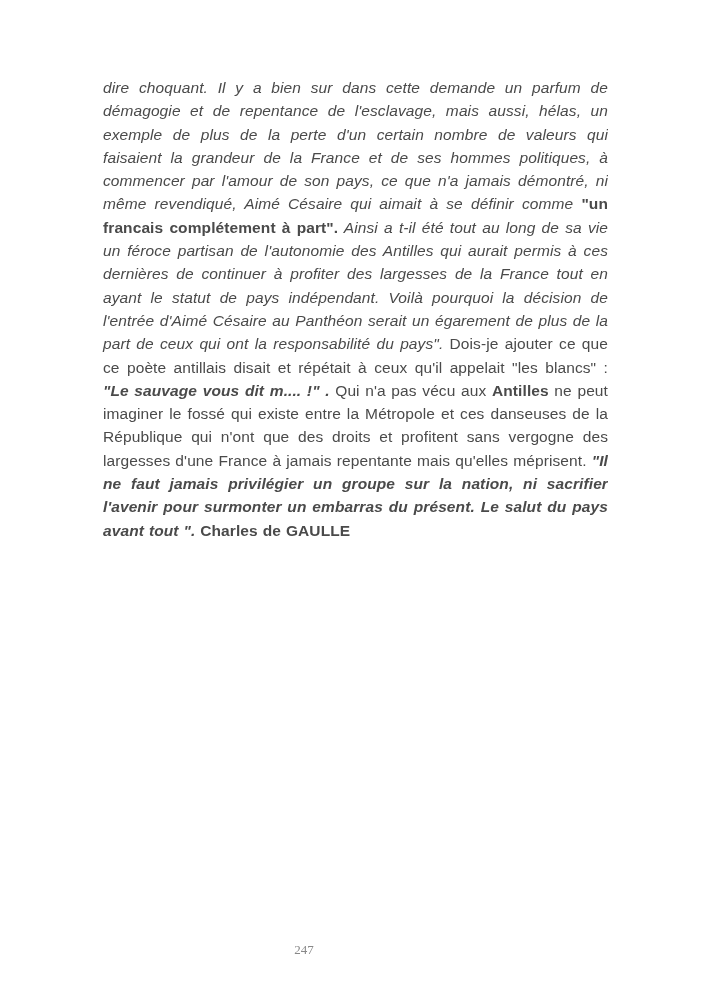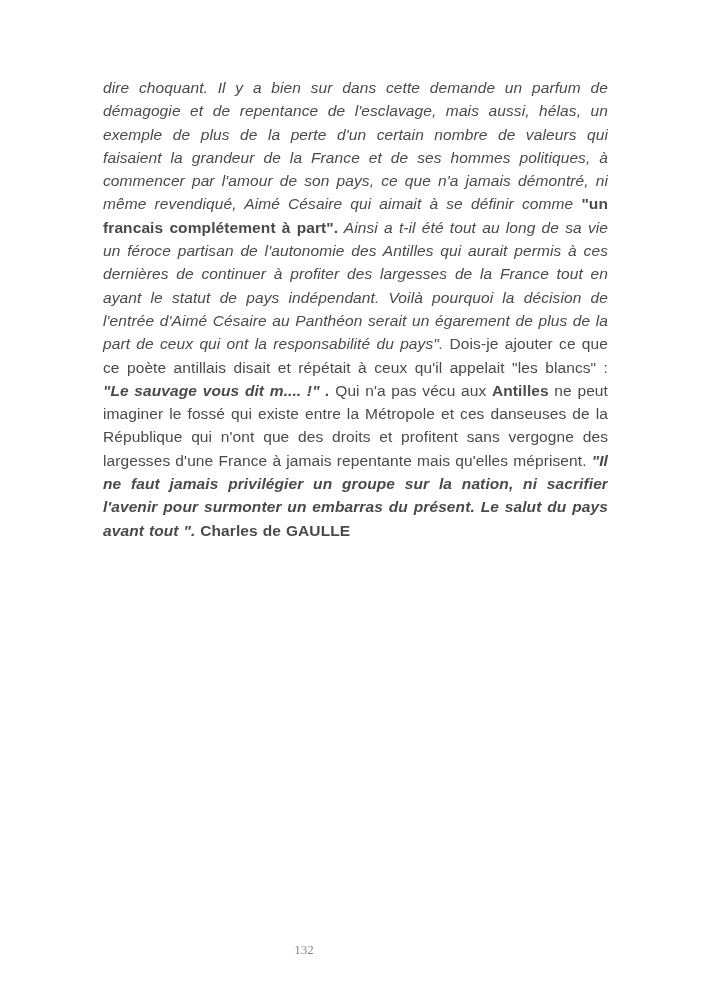--- a/index.html
+++ b/index.html
@@ -41,14 +41,14 @@
     font-family: "Liberation Serif", serif;
     font-size: 13px;
     color: #888888;
   }
 </style>
 </head>
 <body>
 
 <div class="page">
   <p class="body-text"><span class="run italic">dire choquant. Il y a bien sur dans cette demande un parfum de démagogie et de repentance de l'esclavage, mais aussi, hélas, un exemple de plus de la perte d'un certain nombre de valeurs qui faisaient la grandeur de la France et de ses hommes politiques, à commencer par l'amour de son pays, ce que n'a jamais démontré, ni même revendiqué, Aimé Césaire qui aimait à se définir comme </span><span class="run bold">"un francais complétement à part".</span><span class="run italic"> Ainsi a t-il été tout au long de sa vie un féroce partisan de l'autonomie des Antilles qui aurait permis à ces dernières de continuer à profiter des largesses de la France tout en ayant le statut de pays indépendant. Voilà pourquoi la décision de l'entrée d'Aimé Césaire au Panthéon serait un égarement de plus de la part de ceux qui ont la responsabilité du pays".</span><span class="run regular"> Dois-je ajouter ce que ce poète antillais disait et répétait à ceux qu'il appelait "les blancs" : </span><span class="run bold-italic">"Le sauvage vous dit m.... !" .</span><span class="run regular"> Qui n'a pas vécu aux </span><span class="run bold">Antilles</span><span class="run regular"> ne peut imaginer le fossé qui existe entre la Métropole et ces danseuses de la République qui n'ont que des droits et profitent sans vergogne des largesses d'une France à jamais repentante mais qu'elles méprisent. </span><span class="run bold-italic">"Il ne faut jamais privilégier un groupe sur la nation, ni sacrifier l'avenir pour surmonter un embarras du présent. Le salut du pays avant tout ".</span><span class="run bold"> Charles de GAULLE</span></p>
-  <div class="page-number">132</div>
+  <div class="page-number">247</div>
 </div>
 
 </body></html>

